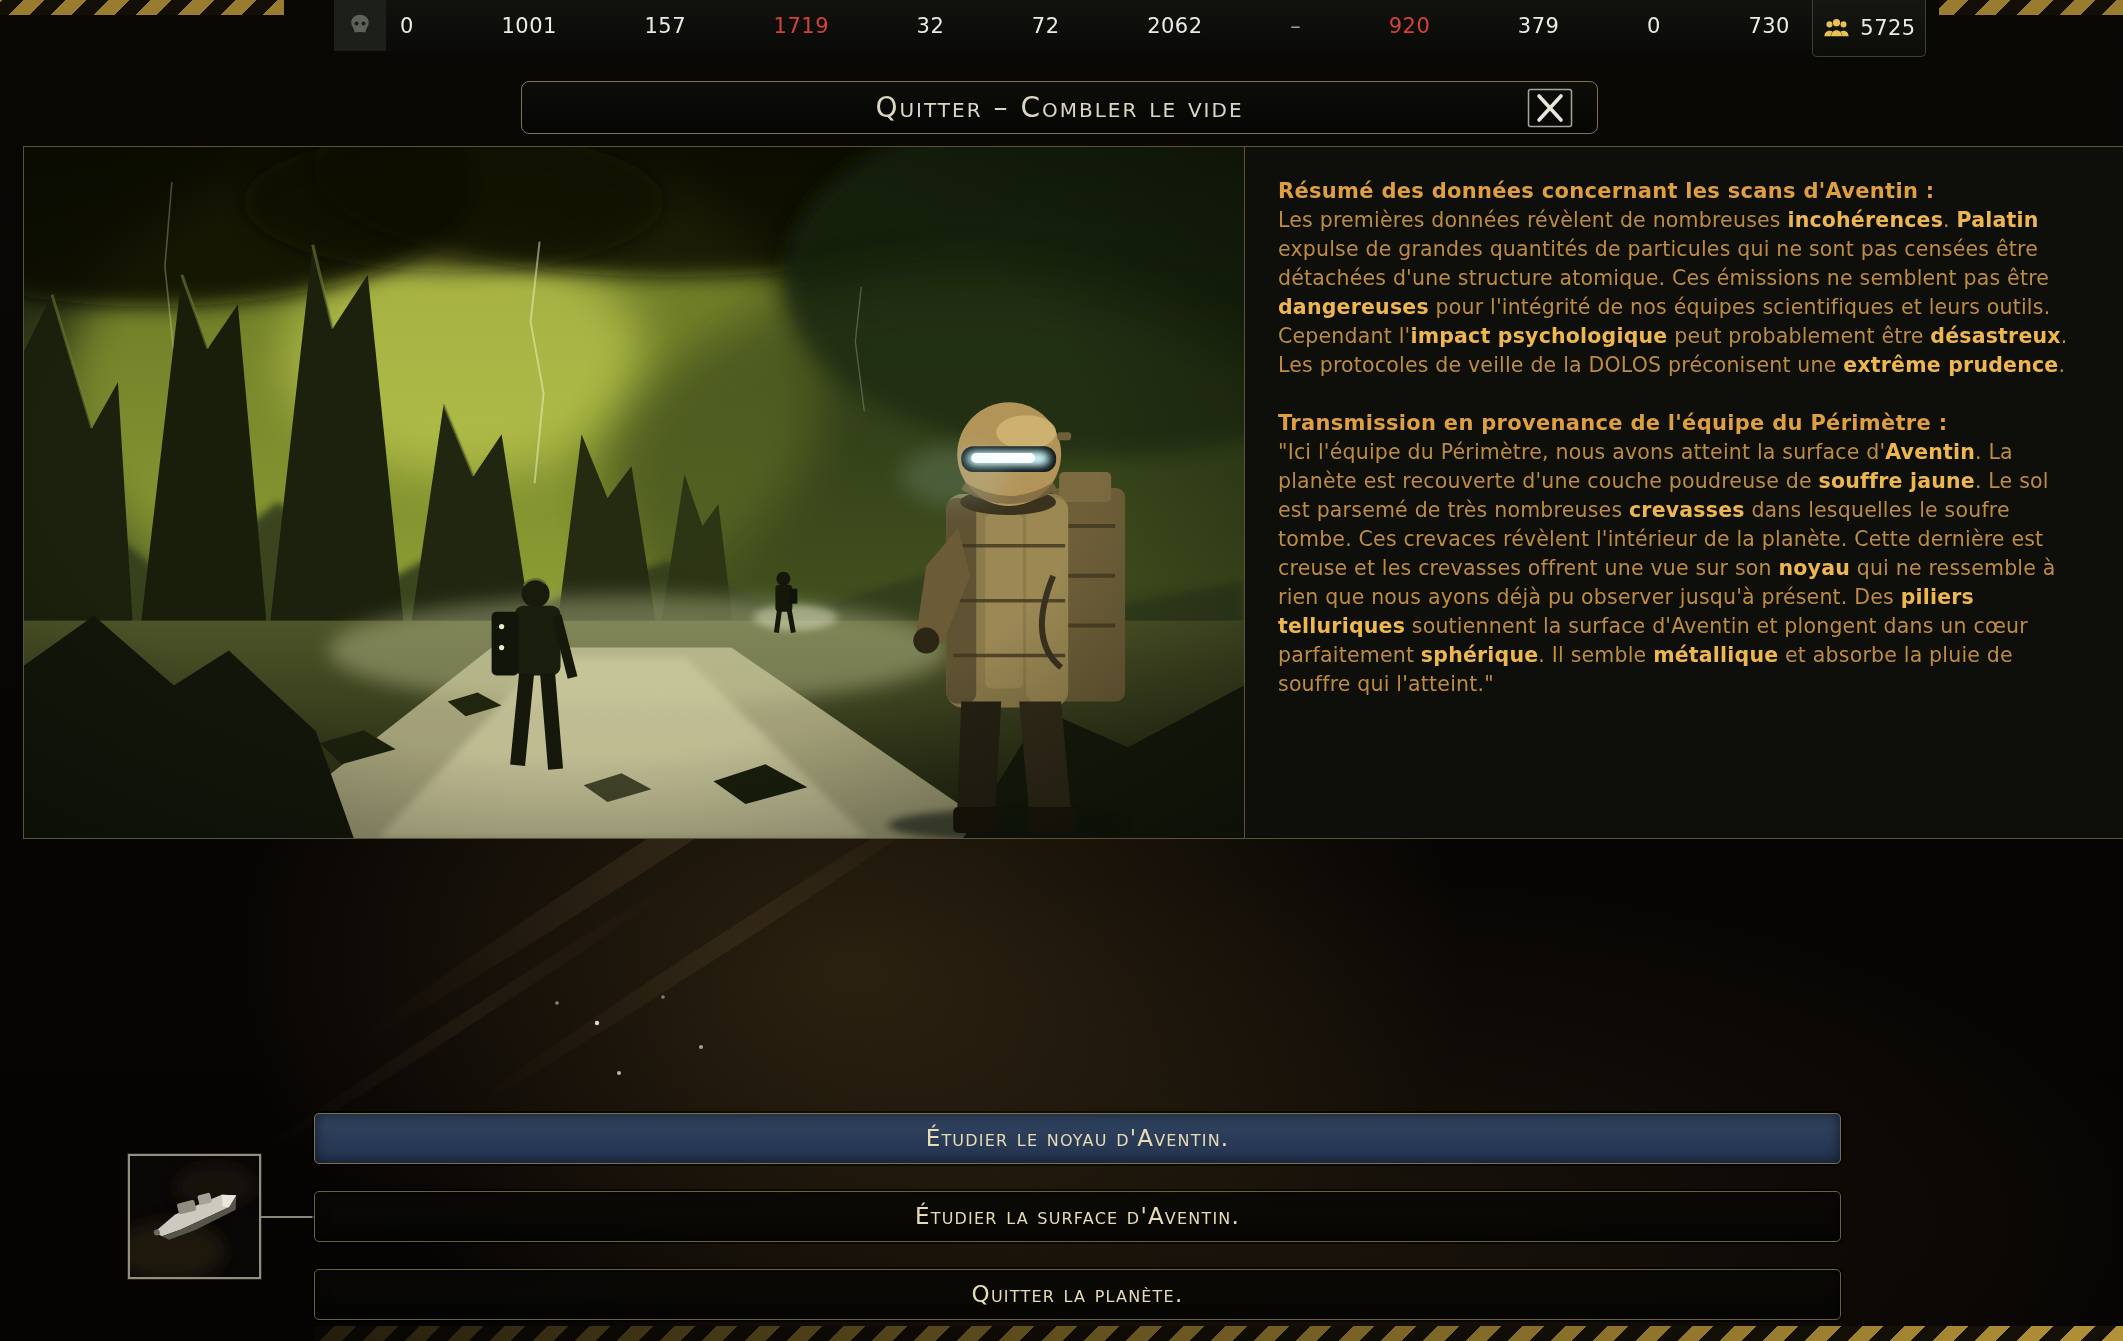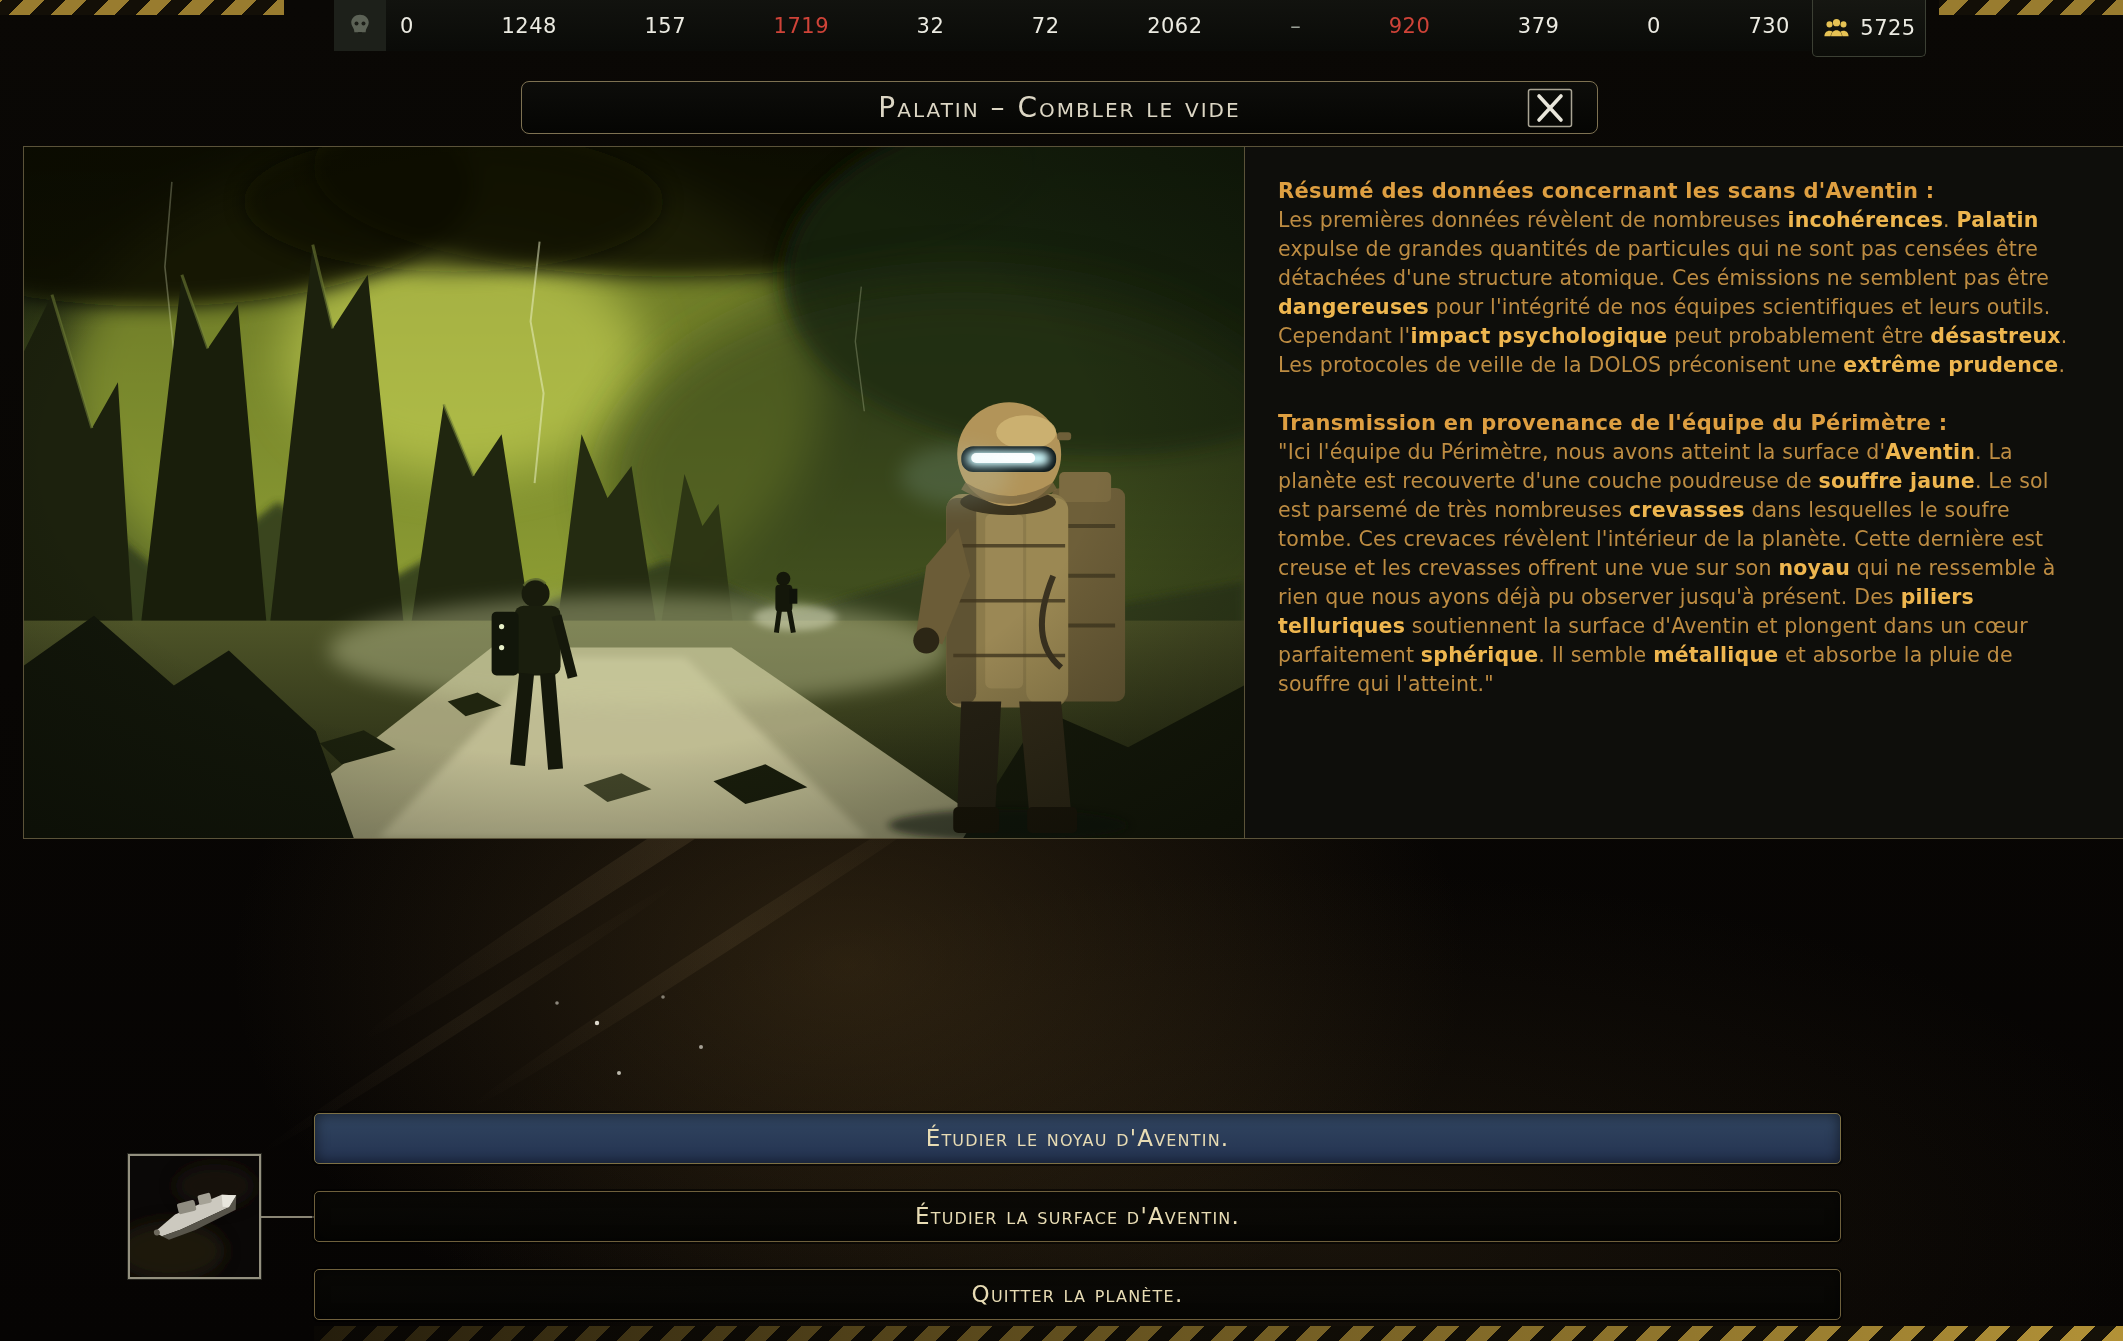--- a/index.html
+++ b/index.html
@@ -163,21 +163,21 @@
         <span class="res-cell">
 
           <span class="res-val" style="color: rgb(236, 235, 226);">0</span>
         </span>
       </div>
 
       <div class="res-group">
 
         <span class="res-cell">
 
-          <span class="res-val" style="color: rgb(236, 235, 226);">1248</span>
+          <span class="res-val" style="color: rgb(236, 235, 226);">1001</span>
         </span>
       </div>
 
       <div class="res-group">
 
         <span class="res-cell">
 
           <span class="res-val" style="color: rgb(236, 235, 226);">157</span>
         </span>
       </div>
@@ -256,21 +256,21 @@
     </div>
 </div>
 <div class="pop-tab">
   <svg class="res-icon" viewBox="0 0 24 24" style="color: rgb(230, 194, 84);">
       <use href="#icon-people"></use>
     </svg>
   <span class="res-val" style="color: rgb(236, 235, 226);">5725</span>
 </div>
 
 <div class="title-bar">
-  <span class="title">Palatin – Combler le vide</span>
+  <span class="title">Quitter – Combler le vide</span>
   <button class="close-btn">
     <svg viewBox="0 0 46 40">
       <rect x="1.5" y="1.5" width="43" height="37" rx="2" fill="none" stroke="#a9a494" stroke-width="1.5"></rect>
       <path d="M12 8 L34 32 M34 8 L12 32" stroke="currentColor" stroke-width="3.6" stroke-linecap="round"></path>
     </svg>
   </button>
 </div>
 
 <div class="event-panel">
   <div class="event-art">

